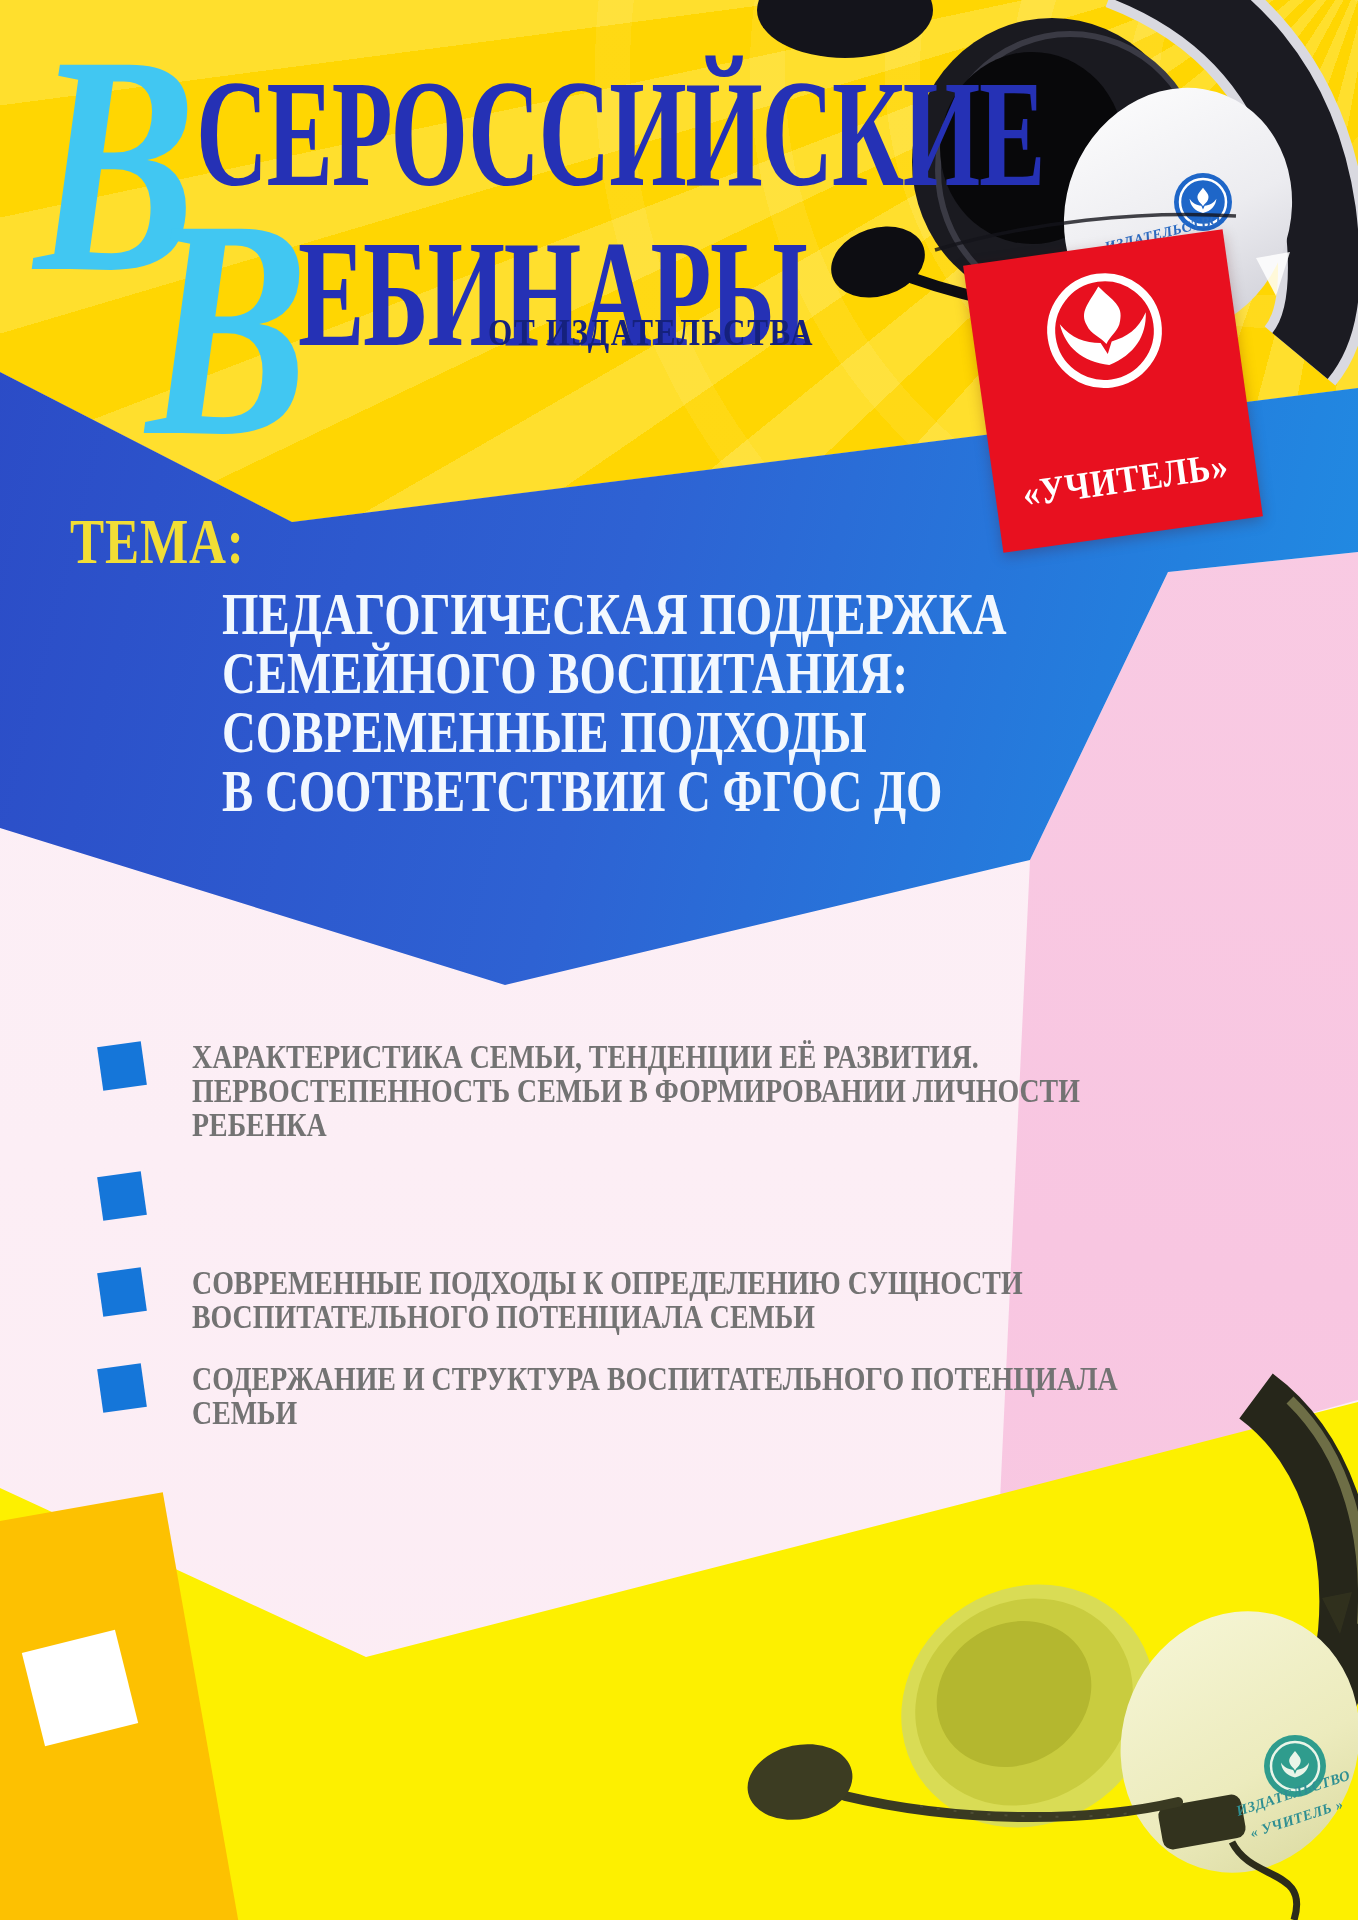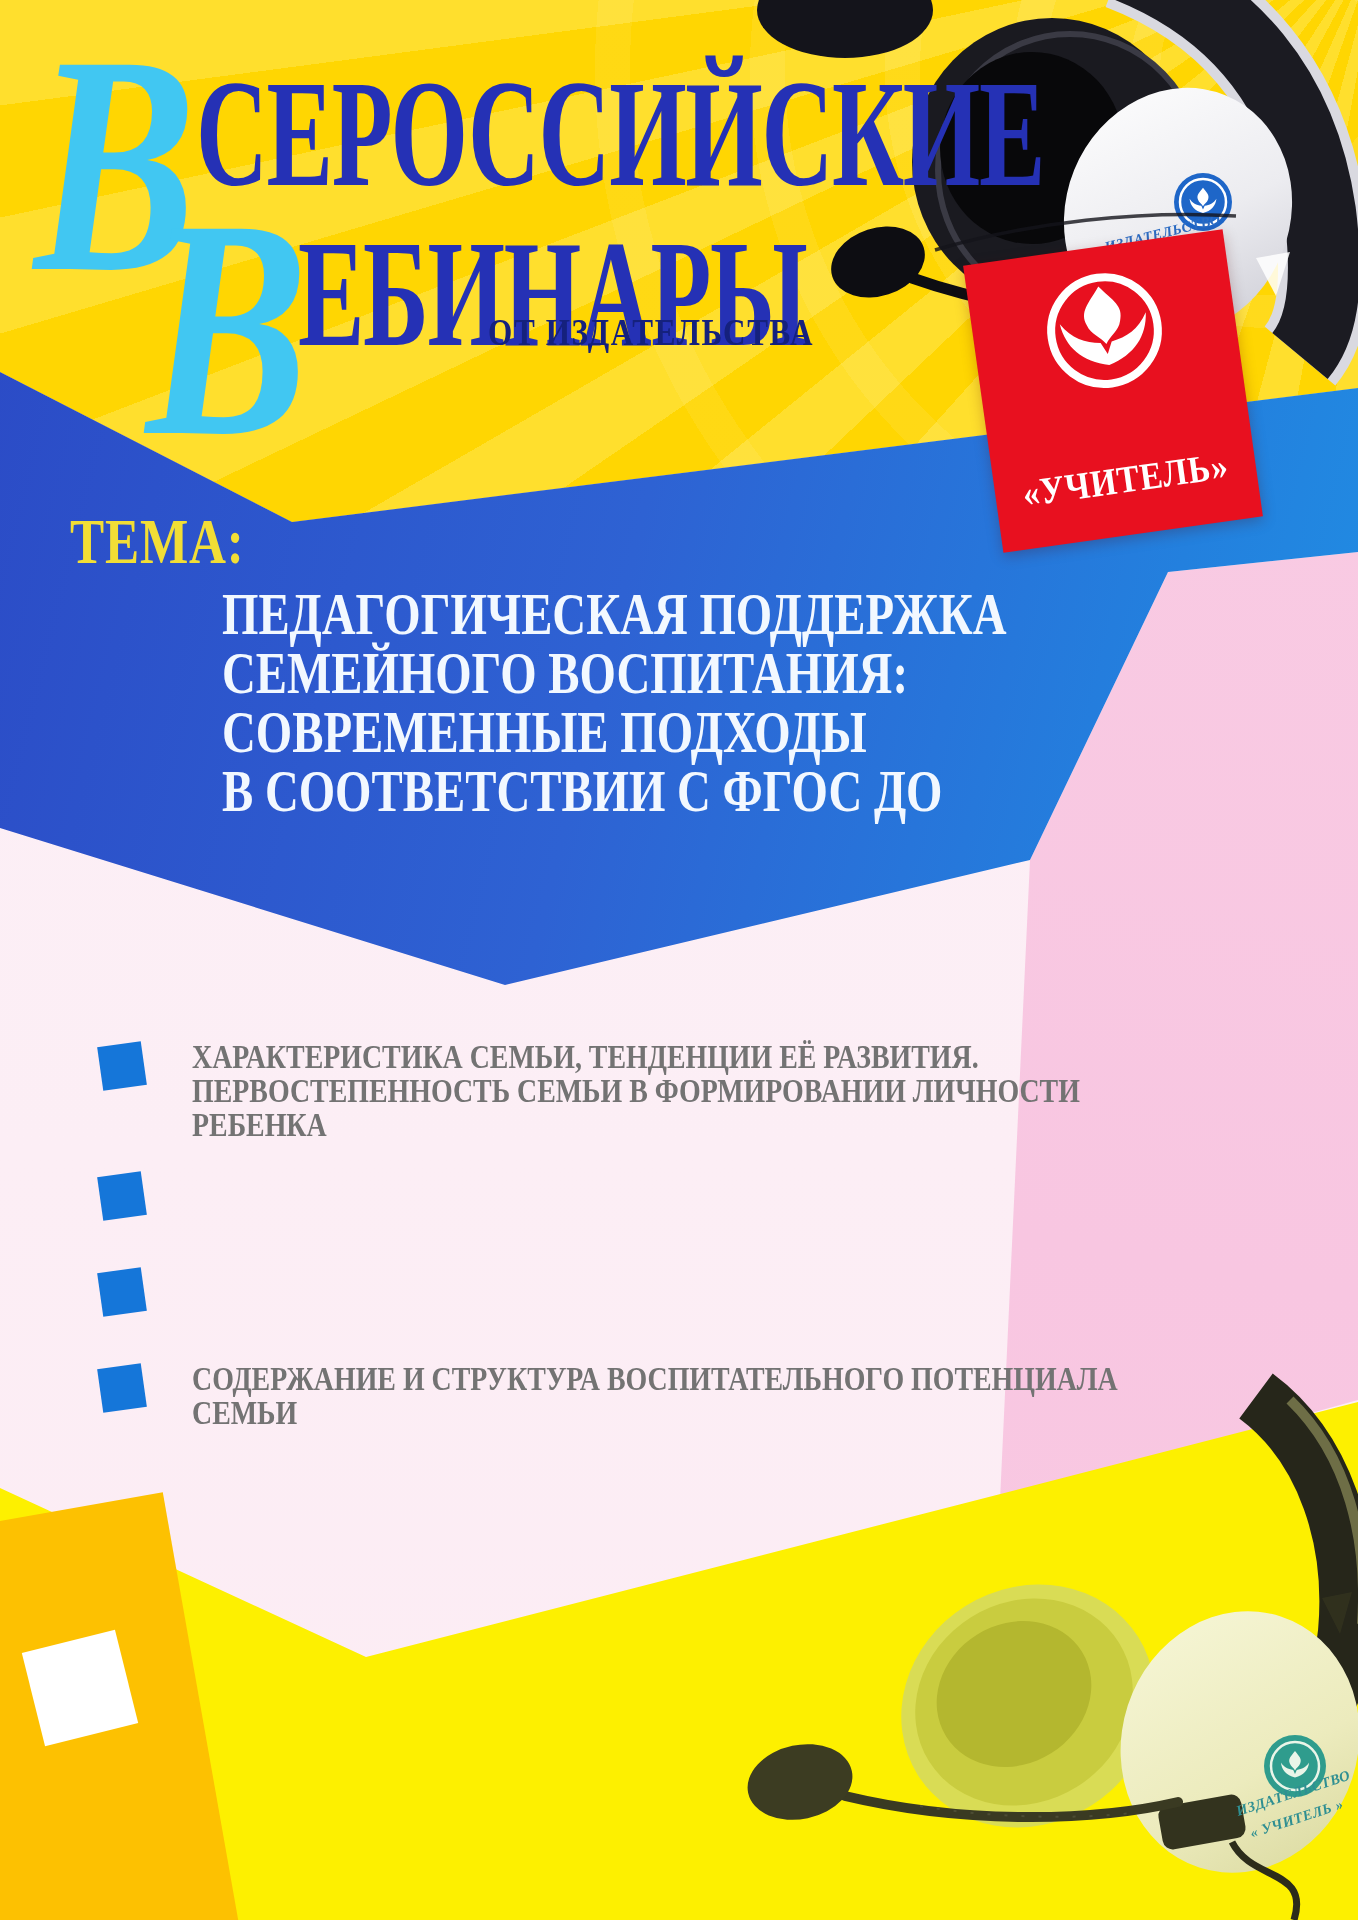--- a/index.html
+++ b/index.html
@@ -212,20 +212,24 @@
   <div class="bullet b1"></div>
   <div class="topic t1">
     <div class="topic-line">ХАРАКТЕРИСТИКА СЕМЬИ, ТЕНДЕНЦИИ ЕЁ РАЗВИТИЯ.</div>
     <div class="topic-line">ПЕРВОСТЕПЕННОСТЬ СЕМЬИ В ФОРМИРОВАНИИ ЛИЧНОСТИ</div>
     <div class="topic-line">РЕБЕНКА</div>
   </div>
 
   <div class="bullet b2"></div>
 
   <div class="bullet b3"></div>
+  <div class="topic t3">
+    <div class="topic-line">СОВРЕМЕННЫЕ ПОДХОДЫ К ОПРЕДЕЛЕНИЮ СУЩНОСТИ</div>
+    <div class="topic-line">ВОСПИТАТЕЛЬНОГО ПОТЕНЦИАЛА СЕМЬИ</div>
+  </div>
 
   <div class="bullet b4"></div>
   <div class="topic t4">
     <div class="topic-line">СОДЕРЖАНИЕ И СТРУКТУРА ВОСПИТАТЕЛЬНОГО ПОТЕНЦИАЛА</div>
     <div class="topic-line">СЕМЬИ</div>
   </div>
 
 
   <div class="orange-card"></div>
   <div class="white-square"></div>

